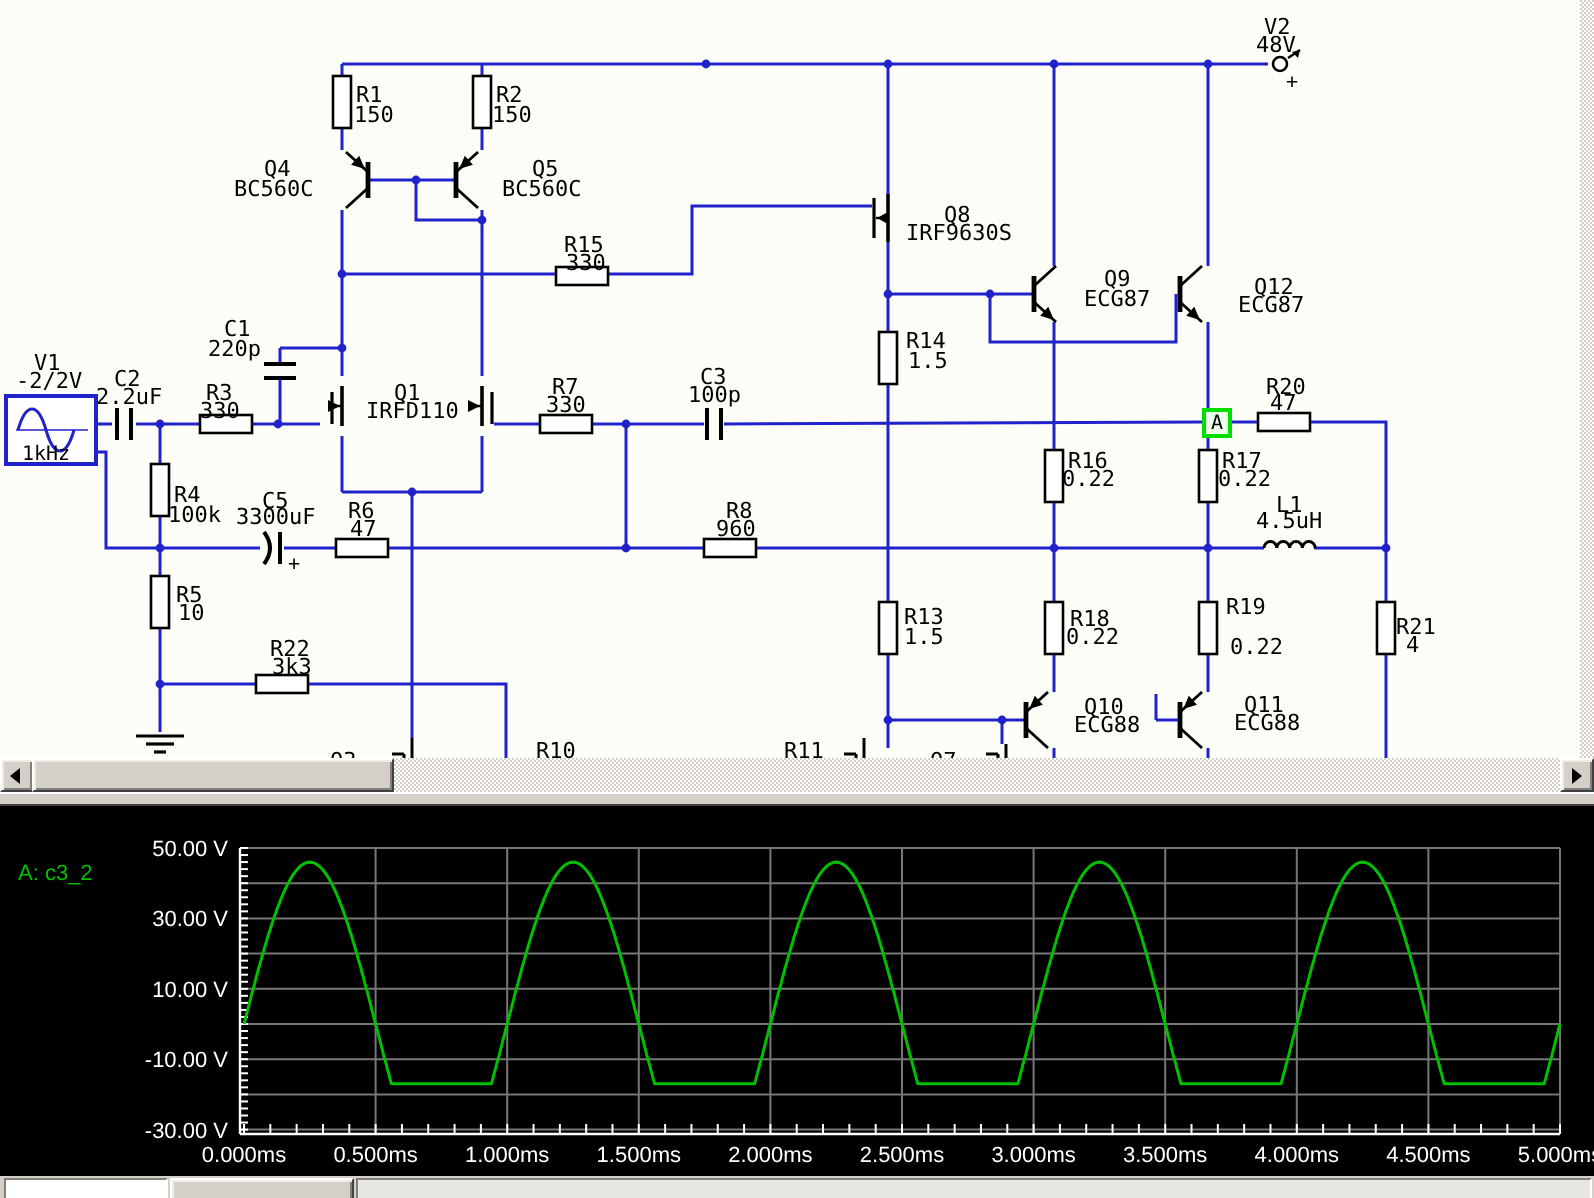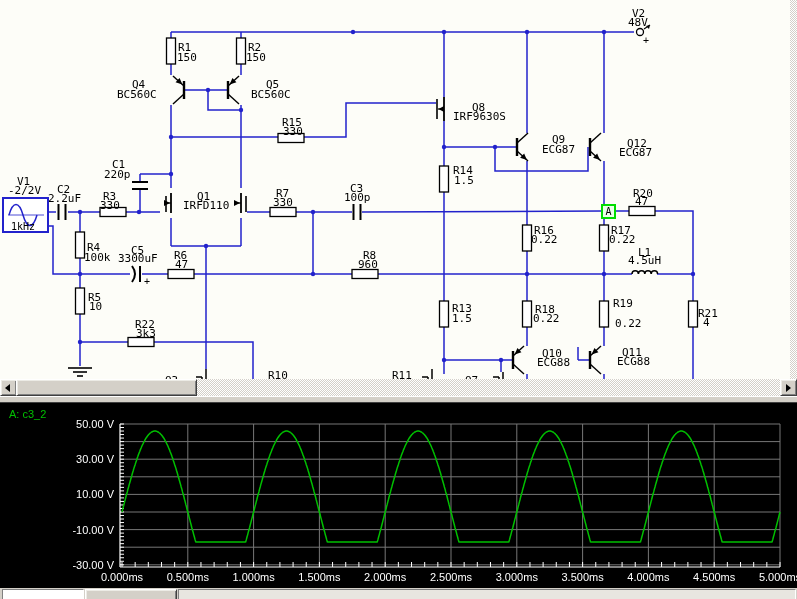--- a/index.html
+++ b/index.html
@@ -15,21 +15,21 @@
   .checker{background-color:#d4d0c8;background-image:
     linear-gradient(45deg,#ffffff 25%,transparent 25%,transparent 75%,#ffffff 75%),
     linear-gradient(45deg,#ffffff 25%,transparent 25%,transparent 75%,#ffffff 75%);
     background-size:2px 2px;background-position:0 0,1px 1px;}
   .btn3d{position:absolute;background:#d4d0c8;border:1px solid;
     border-color:#ffffff #404040 #404040 #ffffff;box-shadow:inset 1px 1px 0 #ecebe5,inset -1px -1px 0 #808080;}
   .arr{position:absolute;width:0;height:0;}
   #splitter{position:absolute;left:0;top:396px;width:797px;height:7px;background:#d4d0c8;
     border-top:1px solid #ffffff;border-bottom:1px solid #404040;box-sizing:border-box;}
   #wave-pane{position:absolute;left:0;top:403px;width:797px;height:185px;background:#000;}
-  #trace-label{position:absolute;left:9px;top:5px;font-family:"Liberation Sans",sans-serif;
+  #trace-label{position:absolute;left:9px;top:28px;font-family:"Liberation Sans",sans-serif;
     font-size:11px;color:#00C000;}
   .wv-txt{font-family:"Liberation Sans",sans-serif;font-size:11px;fill:#fff;}
   #bottom-bar{position:absolute;left:0;top:588px;width:797px;height:11px;background:#d4d0c8;overflow:hidden;}
   .inset{position:absolute;background:#fff;border:1px solid;border-color:#808080 #fff #fff #808080;}
 </style>
 </head>
 <body>
 
 <div id="screen">
 

